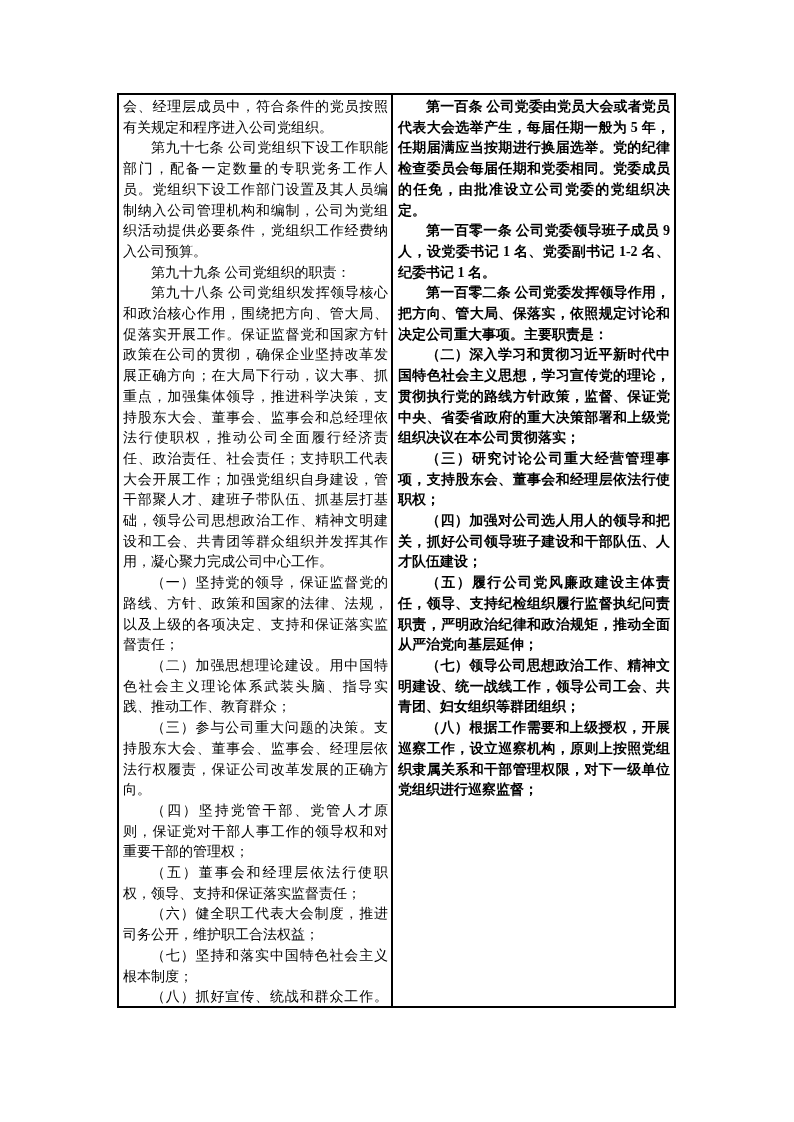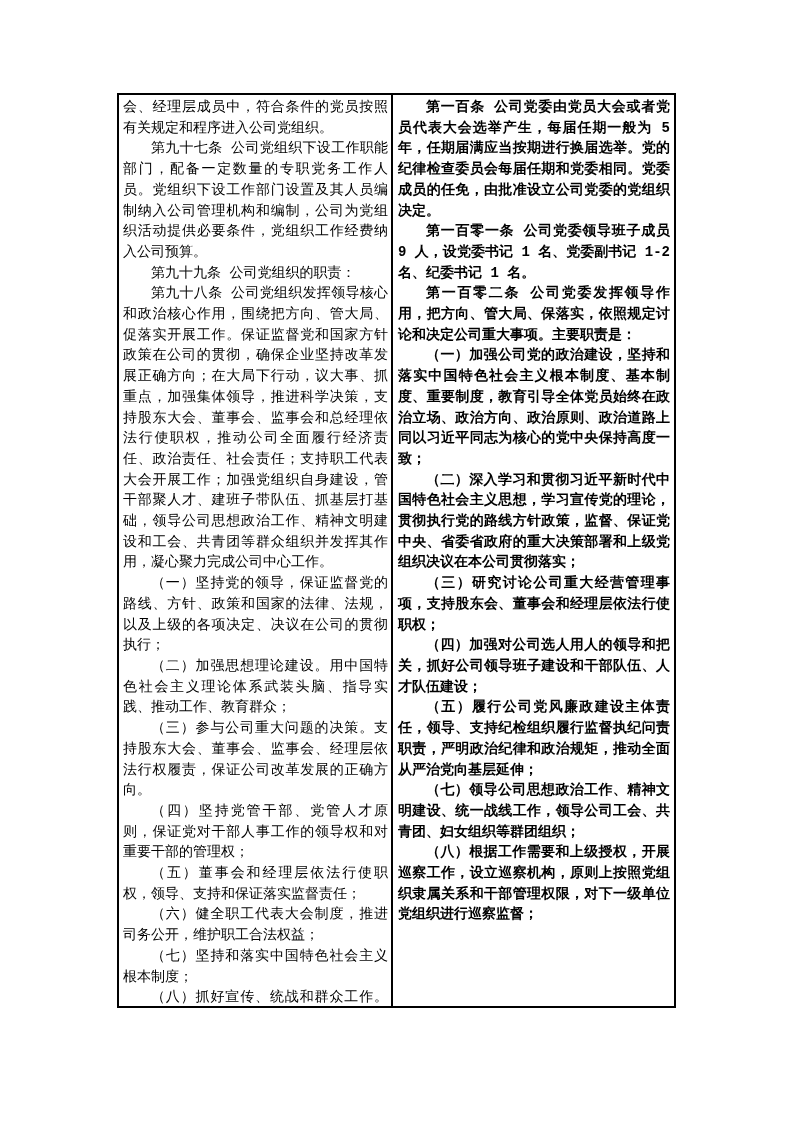--- a/index.html
+++ b/index.html
@@ -6,21 +6,21 @@
     margin: 0;
     padding: 0;
     background: #ffffff;
   }
   .page {
     position: relative;
     width: 794px;
     height: 1122px;
     background: #ffffff;
     color: #000000;
-    font-family: Liberation Mono, monospace;
+    font-family: Liberation Serif, serif;
     overflow: hidden;
   }
   .doc-table {
     position: absolute;
     left: 117px;
     top: 93px;
     width: 559px;
     height: 915px;
     border: 2px solid #000000;
     box-sizing: border-box;
@@ -55,34 +55,33 @@
 </head>
 <body>
 
 <div class="page">
   <div class="doc-table">
     <div class="cell cell-left">
         <p class="para no-indent">会、经理层成员中，符合条件的党员按照有关规定和程序进入公司党组织。</p>
         <p class="para">第九十七条 公司党组织下设工作职能部门，配备一定数量的专职党务工作人员。党组织下设工作部门设置及其人员编制纳入公司管理机构和编制，公司为党组织活动提供必要条件，党组织工作经费纳入公司预算。</p>
         <p class="para">第九十九条 公司党组织的职责：</p>
         <p class="para">第九十八条 公司党组织发挥领导核心和政治核心作用，围绕把方向、管大局、促落实开展工作。保证监督党和国家方针政策在公司的贯彻，确保企业坚持改革发展正确方向；在大局下行动，议大事、抓重点，加强集体领导，推进科学决策，支持股东大会、董事会、监事会和总经理依法行使职权，推动公司全面履行经济责任、政治责任、社会责任；支持职工代表大会开展工作；加强党组织自身建设，管干部聚人才、建班子带队伍、抓基层打基础，领导公司思想政治工作、精神文明建设和工会、共青团等群众组织并发挥其作用，凝心聚力完成公司中心工作。</p>
-        <p class="para">（一）坚持党的领导，保证监督党的路线、方针、政策和国家的法律、法规，以及上级的各项决定、决议在公司的贯彻执行；</p>
+        <p class="para">（一）坚持党的领导，保证监督党的路线、方针、政策和国家的法律、法规，以及上级的各项决定、支持和保证落实监督责任；</p>
         <p class="para">（二）加强思想理论建设。用中国特色社会主义理论体系武装头脑、指导实践、推动工作、教育群众；</p>
         <p class="para">（三）参与公司重大问题的决策。支持股东大会、董事会、监事会、经理层依法行权履责，保证公司改革发展的正确方向。</p>
         <p class="para">（四）坚持党管干部、党管人才原则，保证党对干部人事工作的领导权和对重要干部的管理权；</p>
         <p class="para">（五）董事会和经理层依法行使职权，领导、支持和保证落实监督责任；</p>
         <p class="para">（六）健全职工代表大会制度，推进司务公开，维护职工合法权益；</p>
         <p class="para">（七）坚持和落实中国特色社会主义根本制度；</p>
         <p class="para">（八）抓好宣传、统战和群众工作。领导和支持工会、共青团等群众组织依照法律和各自的章程独立自主地开展工作；</p>
       </div>
     <div class="cell cell-right">
         <p class="para">第一百条 公司党委由党员大会或者党员代表大会选举产生，每届任期一般为 5 年，任期届满应当按期进行换届选举。党的纪律检查委员会每届任期和党委相同。党委成员的任免，由批准设立公司党委的党组织决定。</p>
         <p class="para">第一百零一条 公司党委领导班子成员 9 人，设党委书记 1 名、党委副书记 1-2 名、纪委书记 1 名。</p>
         <p class="para">第一百零二条 公司党委发挥领导作用，把方向、管大局、保落实，依照规定讨论和决定公司重大事项。主要职责是：</p>
-        <p class="para">（一）加强公司党的政治建设，坚持和落实中国特色社会主义根本制度、基本制度、重要制度，教育引导全体党员始终在政治立场、政治方向、政治原则、政治道路上同以习近平同志为核心的党中央保持高度一致；</p>
         <p class="para">（二）深入学习和贯彻习近平新时代中国特色社会主义思想，学习宣传党的理论，贯彻执行党的路线方针政策，监督、保证党中央、省委省政府的重大决策部署和上级党组织决议在本公司贯彻落实；</p>
         <p class="para">（三）研究讨论公司重大经营管理事项，支持股东会、董事会和经理层依法行使职权；</p>
         <p class="para">（四）加强对公司选人用人的领导和把关，抓好公司领导班子建设和干部队伍、人才队伍建设；</p>
         <p class="para">（五）履行公司党风廉政建设主体责任，领导、支持纪检组织履行监督执纪问责职责，严明政治纪律和政治规矩，推动全面从严治党向基层延伸；</p>
         <p class="para">（七）领导公司思想政治工作、精神文明建设、统一战线工作，领导公司工会、共青团、妇女组织等群团组织；</p>
         <p class="para">（八）根据工作需要和上级授权，开展巡察工作，设立巡察机构，原则上按照党组织隶属关系和干部管理权限，对下一级单位党组织进行巡察监督；</p>
       </div>
   </div>
 </div>
 

